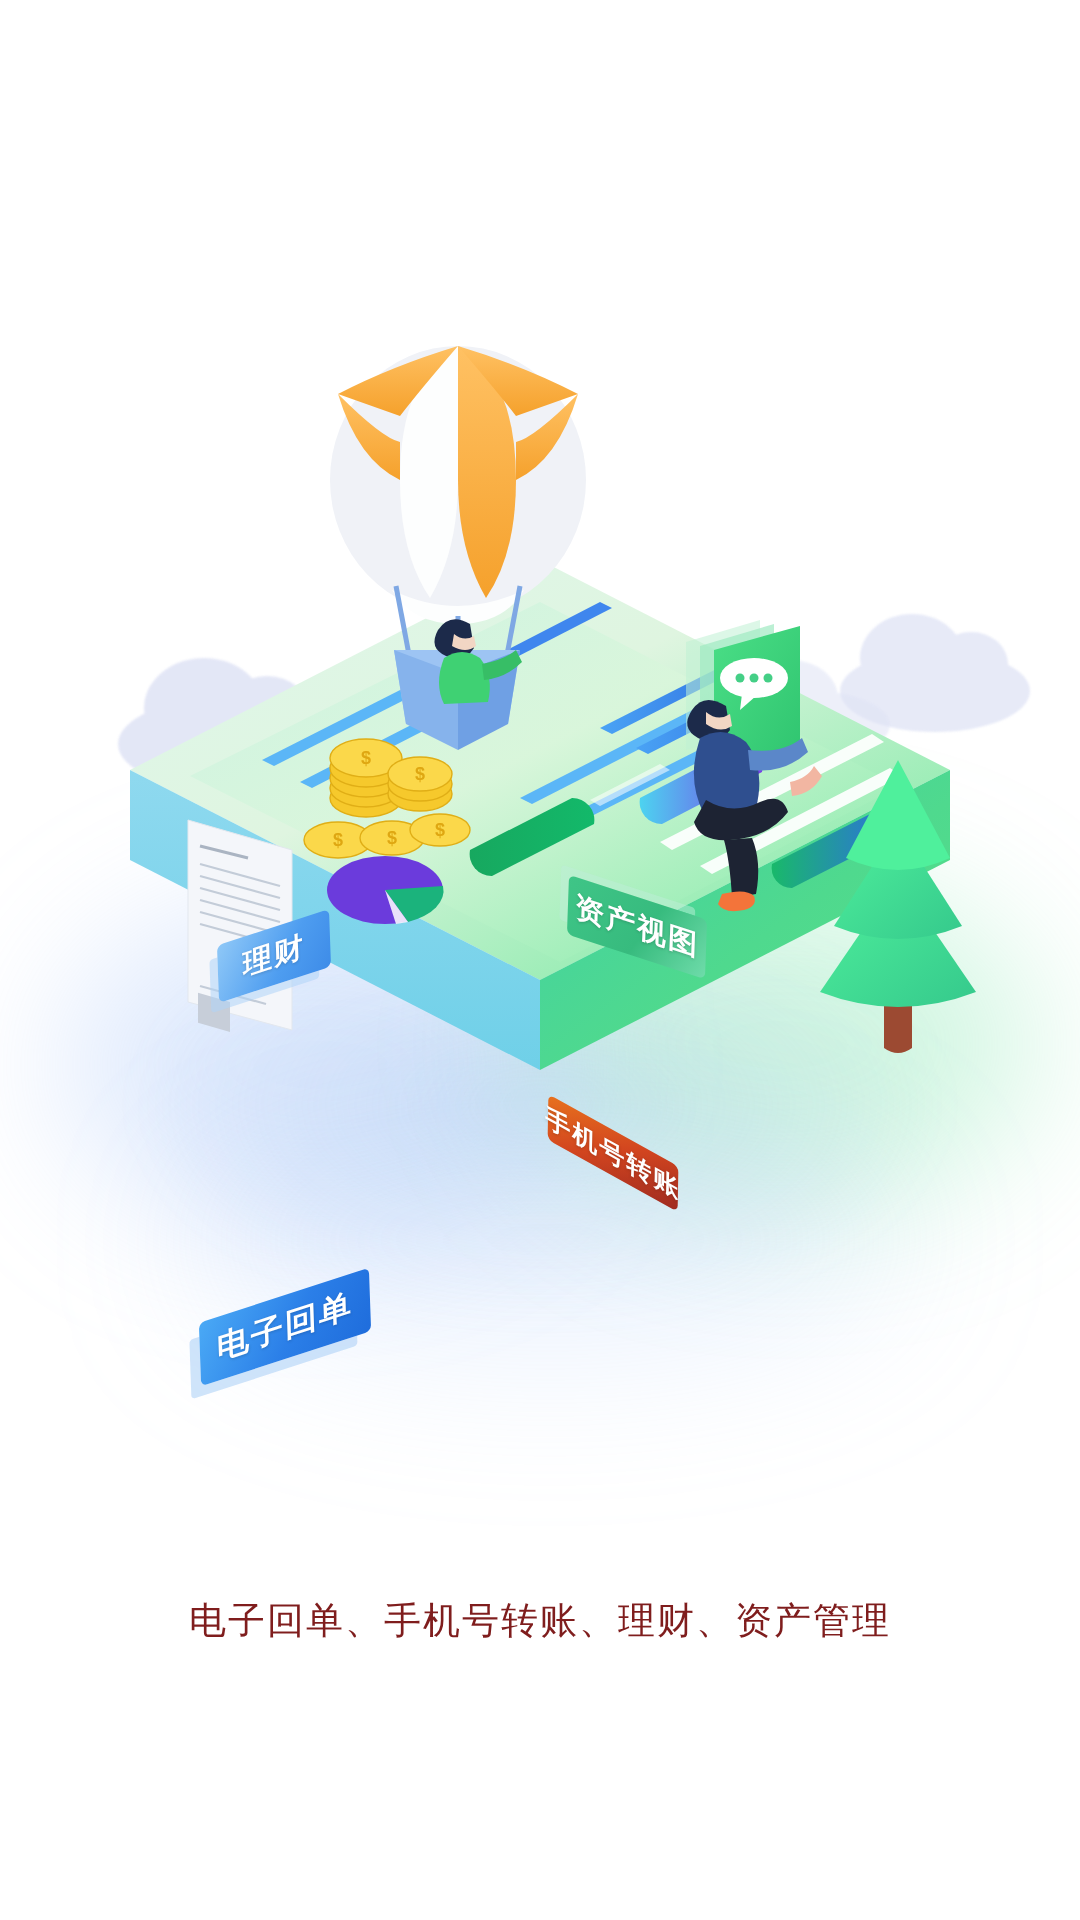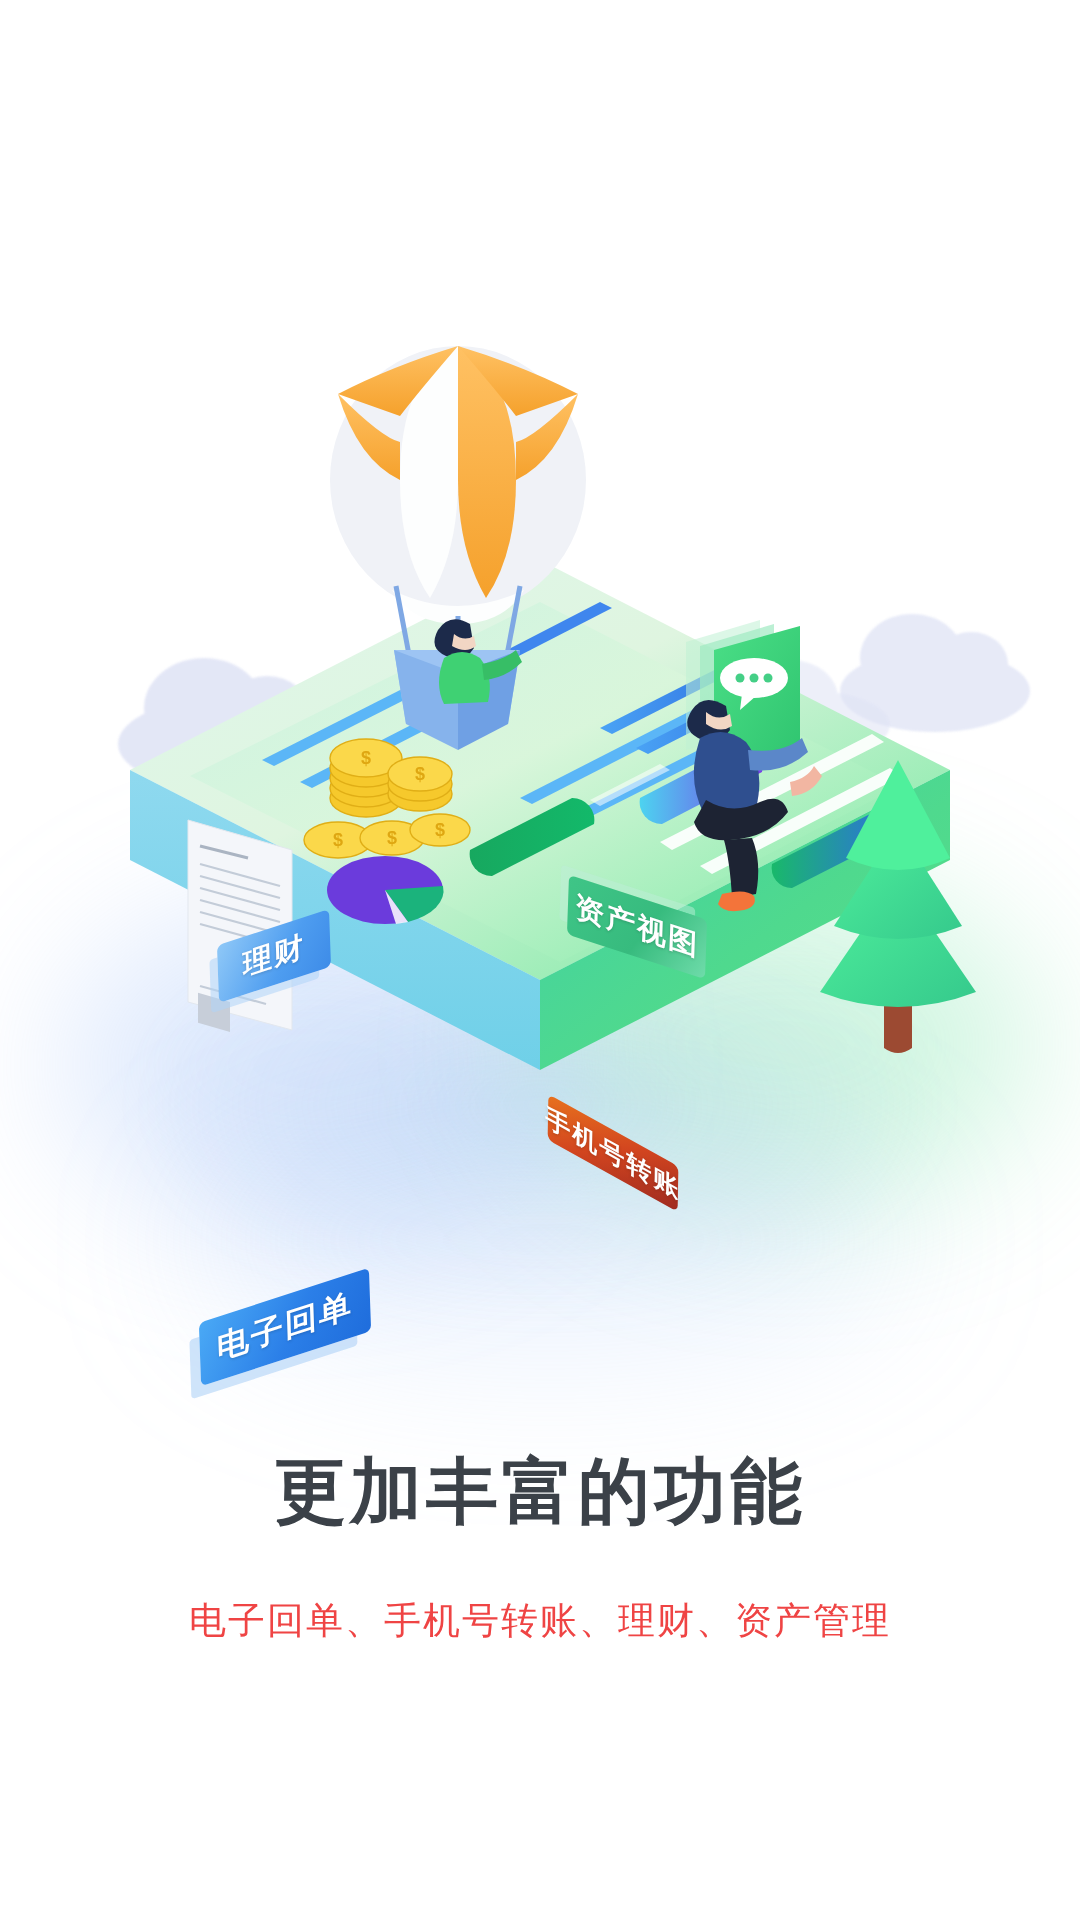--- a/index.html
+++ b/index.html
@@ -74,21 +74,21 @@
   .tag-shouji{
     left:548px;top:800px;width:130px;height:46px;font-size:25px;
     background:linear-gradient(150deg,#e8721e 0%,#d2451f 48%,#9e2a20 100%);
     transform:skewY(29deg) skewX(-1deg);
     box-shadow:none;
   }
 
   
   .caption{position:absolute;left:0;width:1080px;text-align:center;}
   .headline{top:1455px;font-size:72px;font-weight:700;color:#3b4148;letter-spacing:4px;line-height:1;}
-  .subtitle{top:1602px;font-size:37px;font-weight:400;color:#ef4444;letter-spacing:2px;line-height:1;}
+  .subtitle{top:1602px;font-size:37px;font-weight:400;color:#7f1d1d;letter-spacing:2px;line-height:1;}
 </style>
 </head>
 <body>
 
 <div class="screen">
 
   <div class="glow glow-blue"></div>
   <div class="glow glow-green"></div>
   <div class="glow glow-bottom"></div>
 
@@ -295,16 +295,15 @@
       </g>
     </svg>
 
     <div class="tag tag-licai">理财</div>
     <div class="tag tag-zichan">资产视图</div>
     <div class="tag tag-dianzi">电子回单</div>
     <div class="tag tag-shouji">手机号转账</div>
 
   </div>
 
-  <div class="caption headline">更加丰富的功能</div>
   <div class="caption subtitle">电子回单、手机号转账、理财、资产管理</div>
 
 </div>
 
 </body></html>

